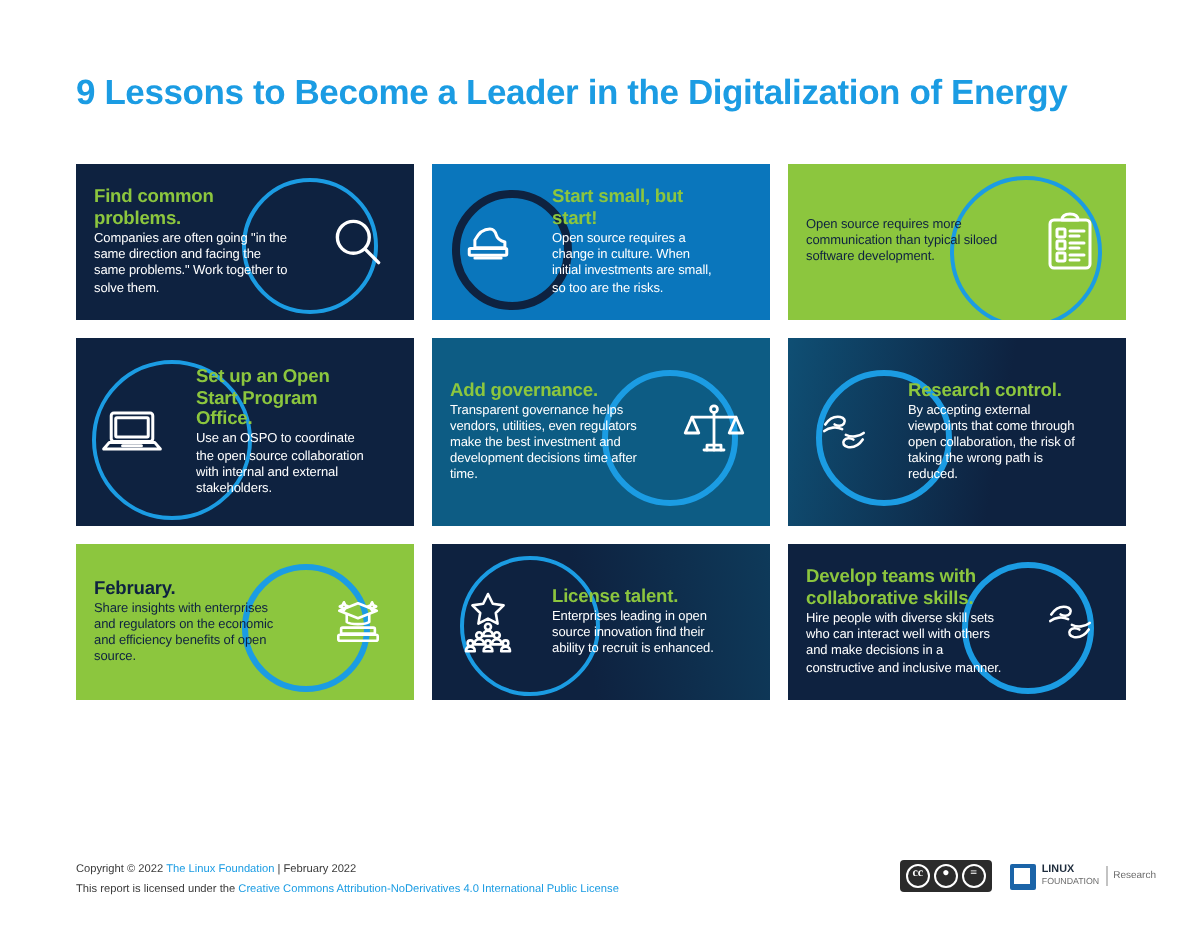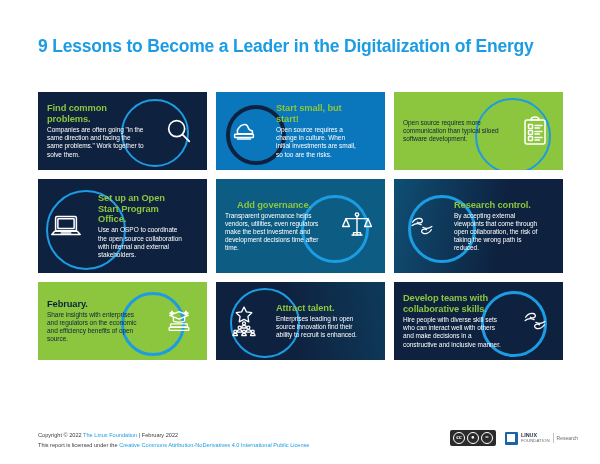--- a/index.html
+++ b/index.html
@@ -10,21 +10,21 @@
   }
   .page{width:600px;height:452px;position:relative;box-sizing:border-box;}
 
   .title{
     position:absolute;left:38px;top:36px;width:540px;
     font-size:17.5px;font-weight:bold;color:#1b9ce3;letter-spacing:-0.2px;
     white-space:nowrap;
   }
 
   .grid{
-    position:absolute;left:38px;top:92px;
+    position:absolute;left:38px;top:82px;
     width:525px;
     display:grid;
     grid-template-columns:repeat(3,169px);
     grid-template-rows:78px 94px 78px;
     column-gap:9px;row-gap:9px;
   }
 
   .card{
     position:relative;overflow:hidden;
     box-sizing:border-box;
@@ -68,21 +68,21 @@
   .t-navyteal .c-body{color:#ffffff;}
   .t-navygrad{background:linear-gradient(260deg,#0e3a5a 0%,#0e2240 55%);}
   .t-navygrad .c-head{color:#8cc63e;}
   .t-navygrad .c-body{color:#ffffff;}
   
   .t-blue{background:#0a76bc;}
   .t-blue .c-head{color:#8cc63e;}
   .t-blue .c-body{color:#ffffff;}
   
   .t-teal{background:#0d5c84;}
-  .t-teal .c-head{color:#8cc63e;text-align:center;}
+  .t-teal .c-head{color:#8cc63e;}
   .t-teal .c-body{color:#ffffff;}
   
   .t-green{background:#8cc63e;}
   .t-green .c-head{color:#0e2240;}
   .t-green .c-body{color:#0e2240;}
 
   .footer{
     position:absolute;left:38px;top:431px;width:540px;
     font-size:5.6px;line-height:9.5px;color:#3b3b3b;
   }
@@ -235,21 +235,21 @@
           <rect x="5.5" y="22.8" width="21" height="3.2" rx="0.8"></rect>
           <path d="M8.5 5.5 L9.2 7 L10.7 7.7 L9.2 8.4 L8.5 9.9 L7.8 8.4 L6.3 7.7 L7.8 7 Z"></path>
           <path d="M23.5 5.5 L24.2 7 L25.7 7.7 L24.2 8.4 L23.5 9.9 L22.8 8.4 L21.3 7.7 L22.8 7 Z"></path>
         </svg>
       </div>
     </div>
 
     <div class="card t-navygrad icon-left">
       <div class="arc" style="width:66px;height:66px;border-width:2.6px;border-color:#1b9ce3;left:14px;top:6px;"></div>
       <div class="txtwrap">
-        <p class="c-head">Attract talent.</p>
+        <p class="c-head">License talent.</p>
         <p class="c-body">Enterprises leading in open source innovation find their ability to recruit is enhanced.</p>
       </div>
       <div class="iconwrap">
         <svg width="32" height="32" viewBox="0 0 32 32" fill="none" stroke="#ffffff" stroke-width="1.3" stroke-linecap="round" stroke-linejoin="round">
           <path d="M16 2 L18.4 6.9 L23.8 7.7 L19.9 11.5 L20.8 16.8 L16 14.3 L11.2 16.8 L12.1 11.5 L8.2 7.7 L13.6 6.9 Z"></path>
           <circle cx="16" cy="18.4" r="1.5"></circle>
             <path d="M13.6 23 C13.6 21.2 14.7 20.4 16 20.4 C17.3 20.4 18.4 21.2 18.4 23 Z"></path>
           <circle cx="11.6" cy="22.6" r="1.5"></circle>
             <path d="M9.2 27.2 C9.2 25.4 10.3 24.6 11.6 24.6 C12.9 24.6 14 25.4 14 27.2 Z"></path>
           <circle cx="20.4" cy="22.6" r="1.5"></circle>

